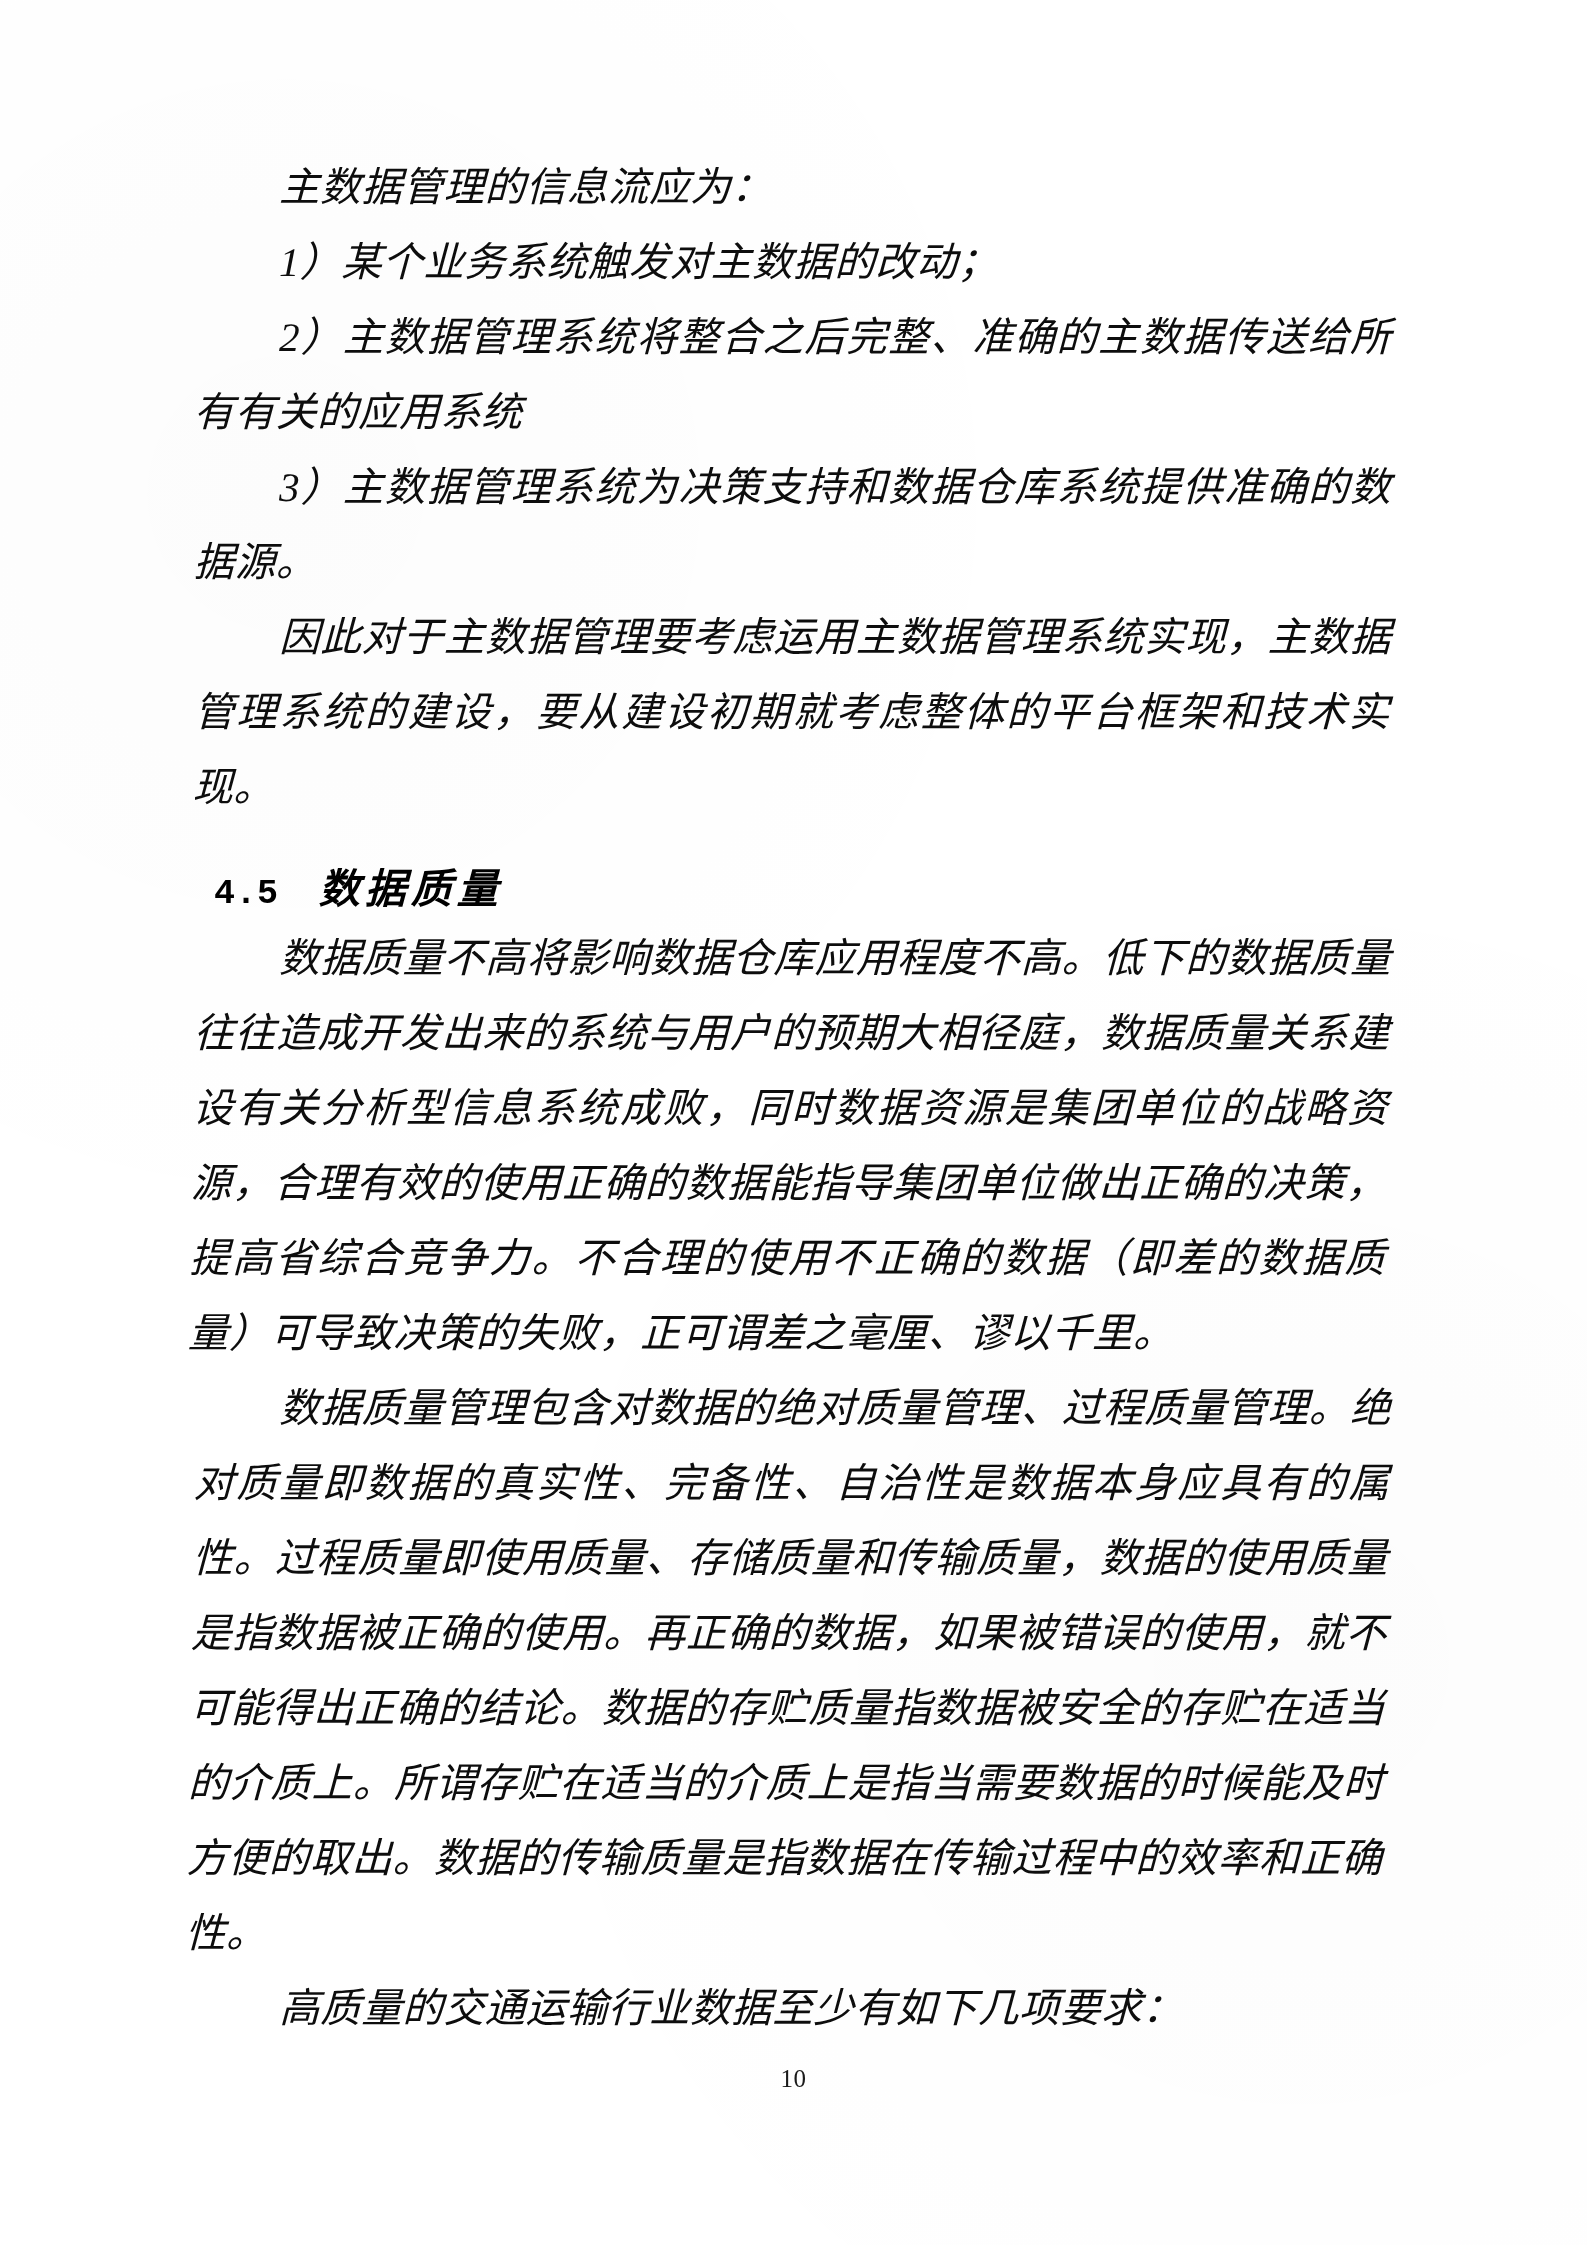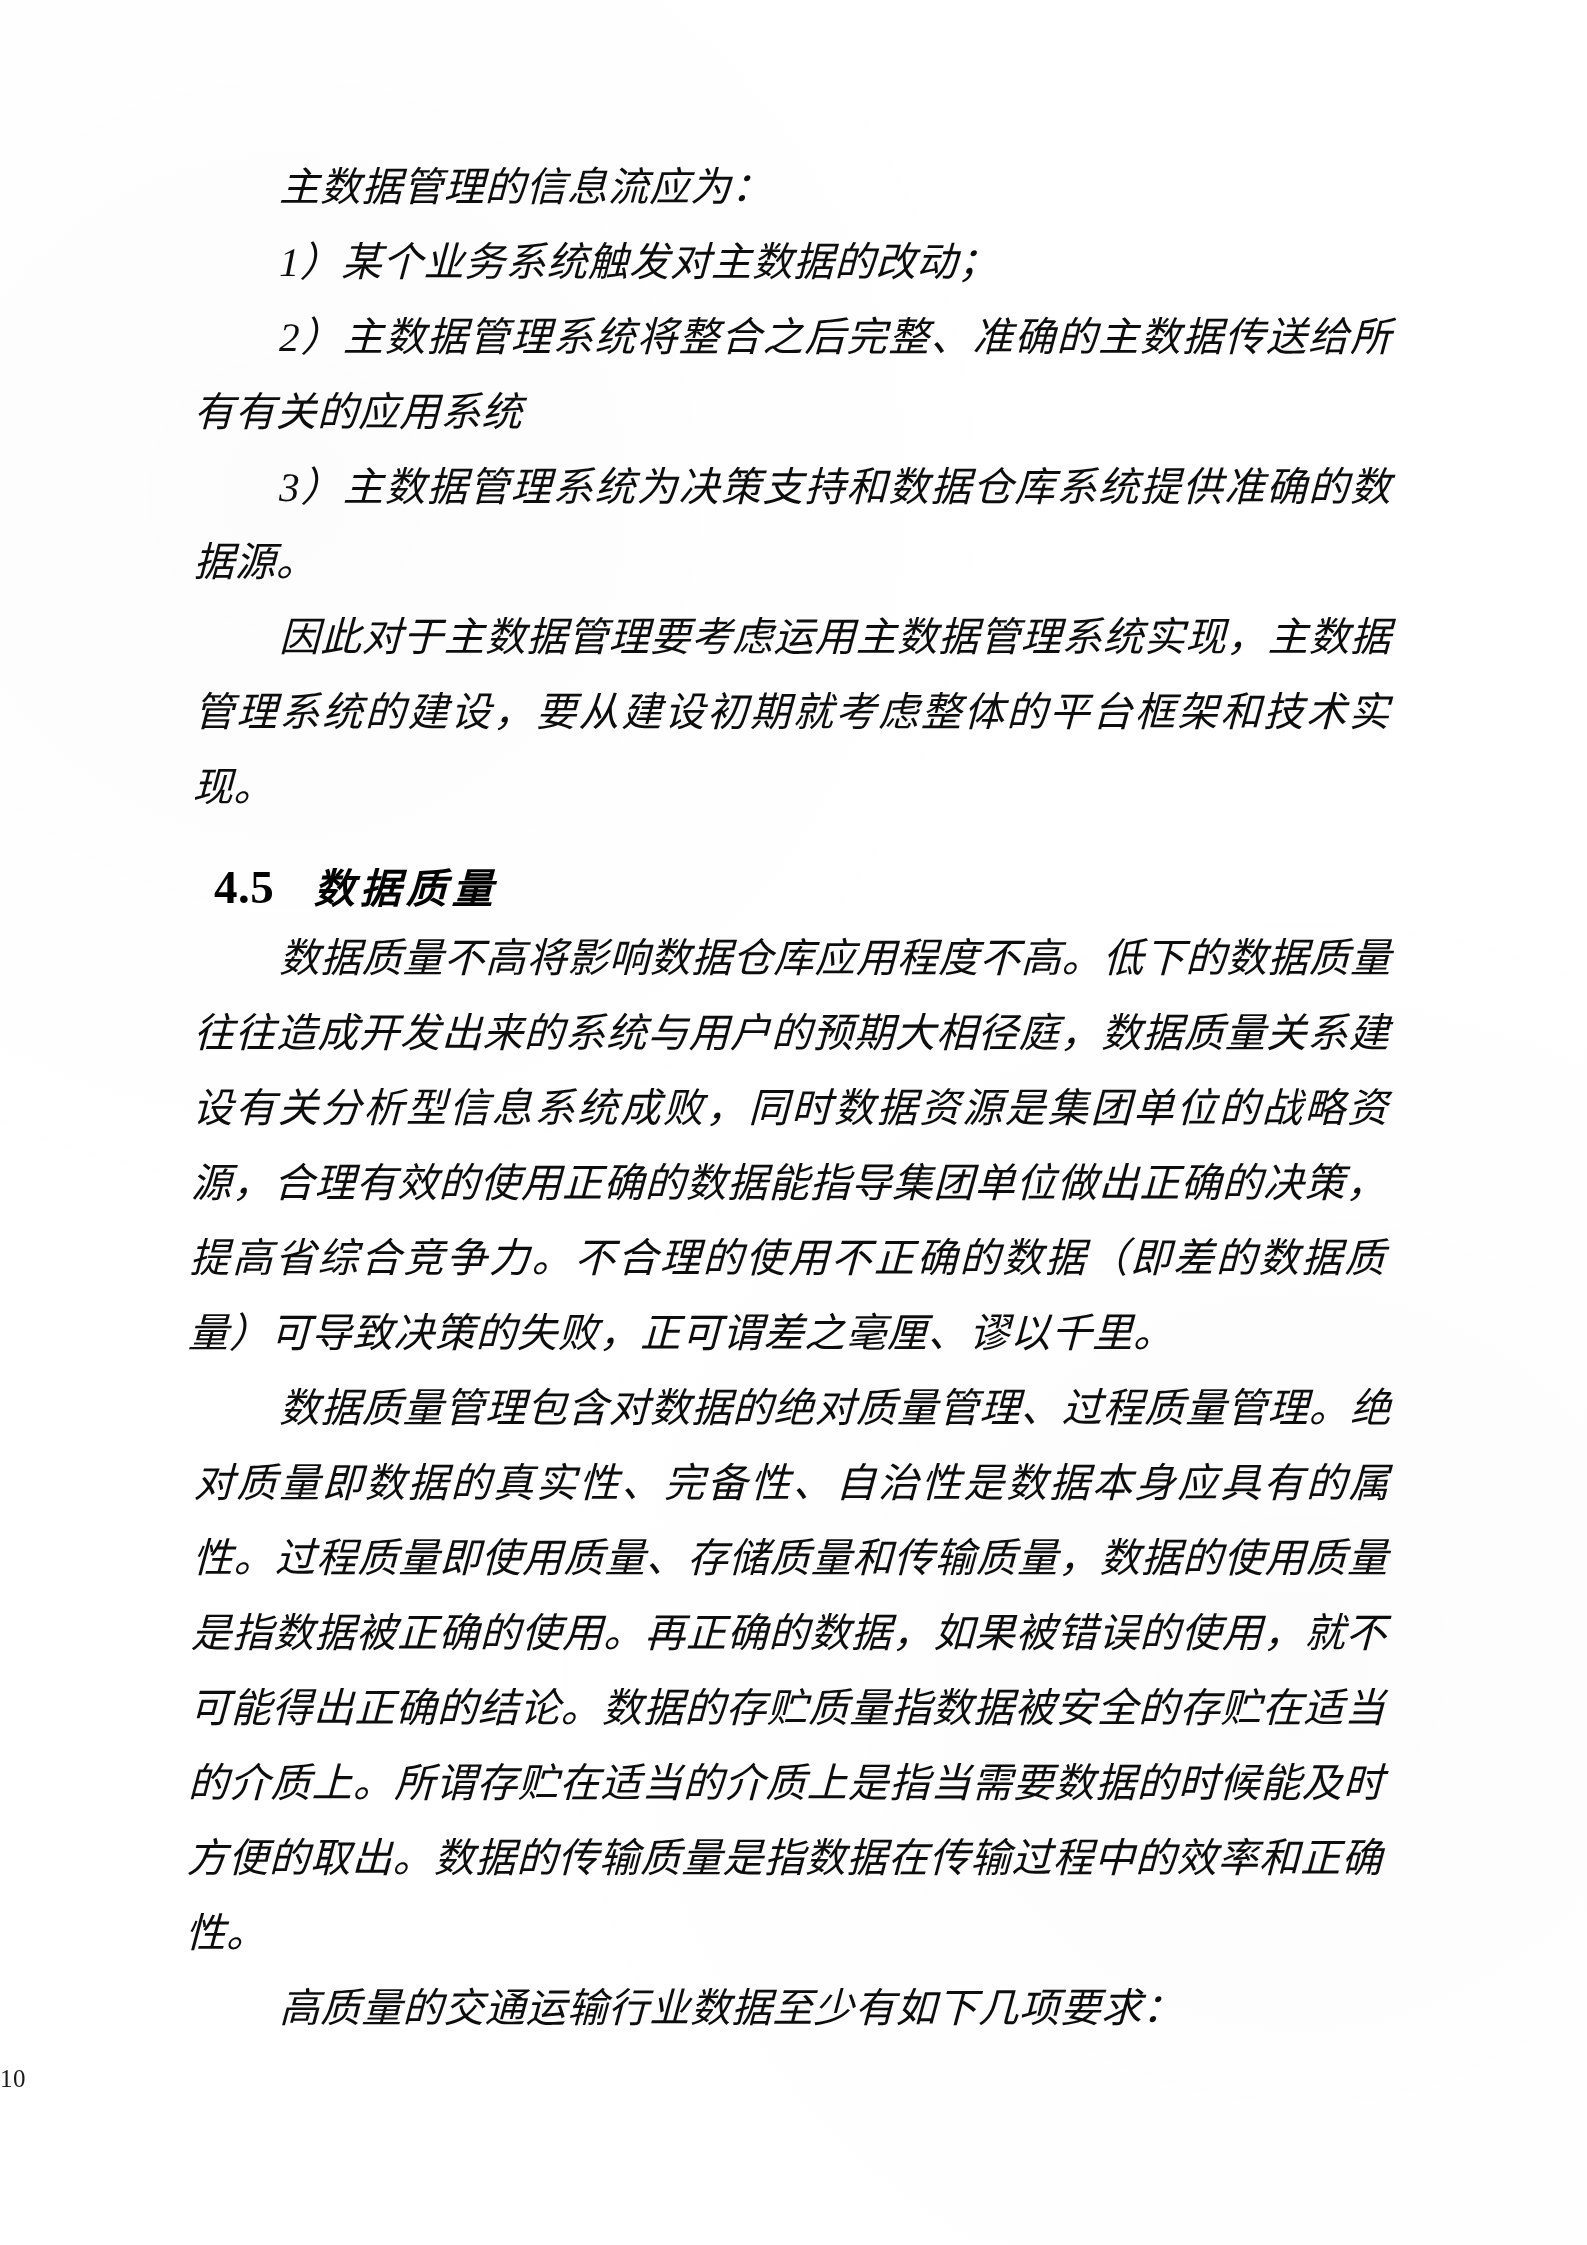--- a/index.html
+++ b/index.html
@@ -55,43 +55,44 @@
   .para.nojust { text-align: left; }
 
   
   .heading {
     display: flex;
     align-items: baseline;
     margin: 30px 0 6px 0;
     padding-left: 18px;
   }
   .heading .num {
-    font-size: 47px;
+    font-size: 35px;
     font-weight: bold;
-    font-family: Liberation Serif, serif;
+    font-family: Liberation Mono, monospace;
     color: #000000;
     letter-spacing: 0.5px;
   }
   .heading .htext {
     font-size: 41px;
     font-weight: bold;
     font-style: italic;
     font-family: "Liberation Serif", "DejaVu Serif", serif;
     color: #000000;
     margin-left: 40px;
     letter-spacing: 5px;
     transform: skewX(-1deg);
   }
 
   
   .footer {
     position: absolute;
     left: 0;
     right: 0;
     top: 2065px;
+    text-align: center;
   }
   .footer .pageno {
     font-size: 25px;
     font-family: "Liberation Serif", "DejaVu Serif", serif;
     color: #1a1a1a;
     letter-spacing: 0.5px;
   }
 </style>
 </head>
 <body>

